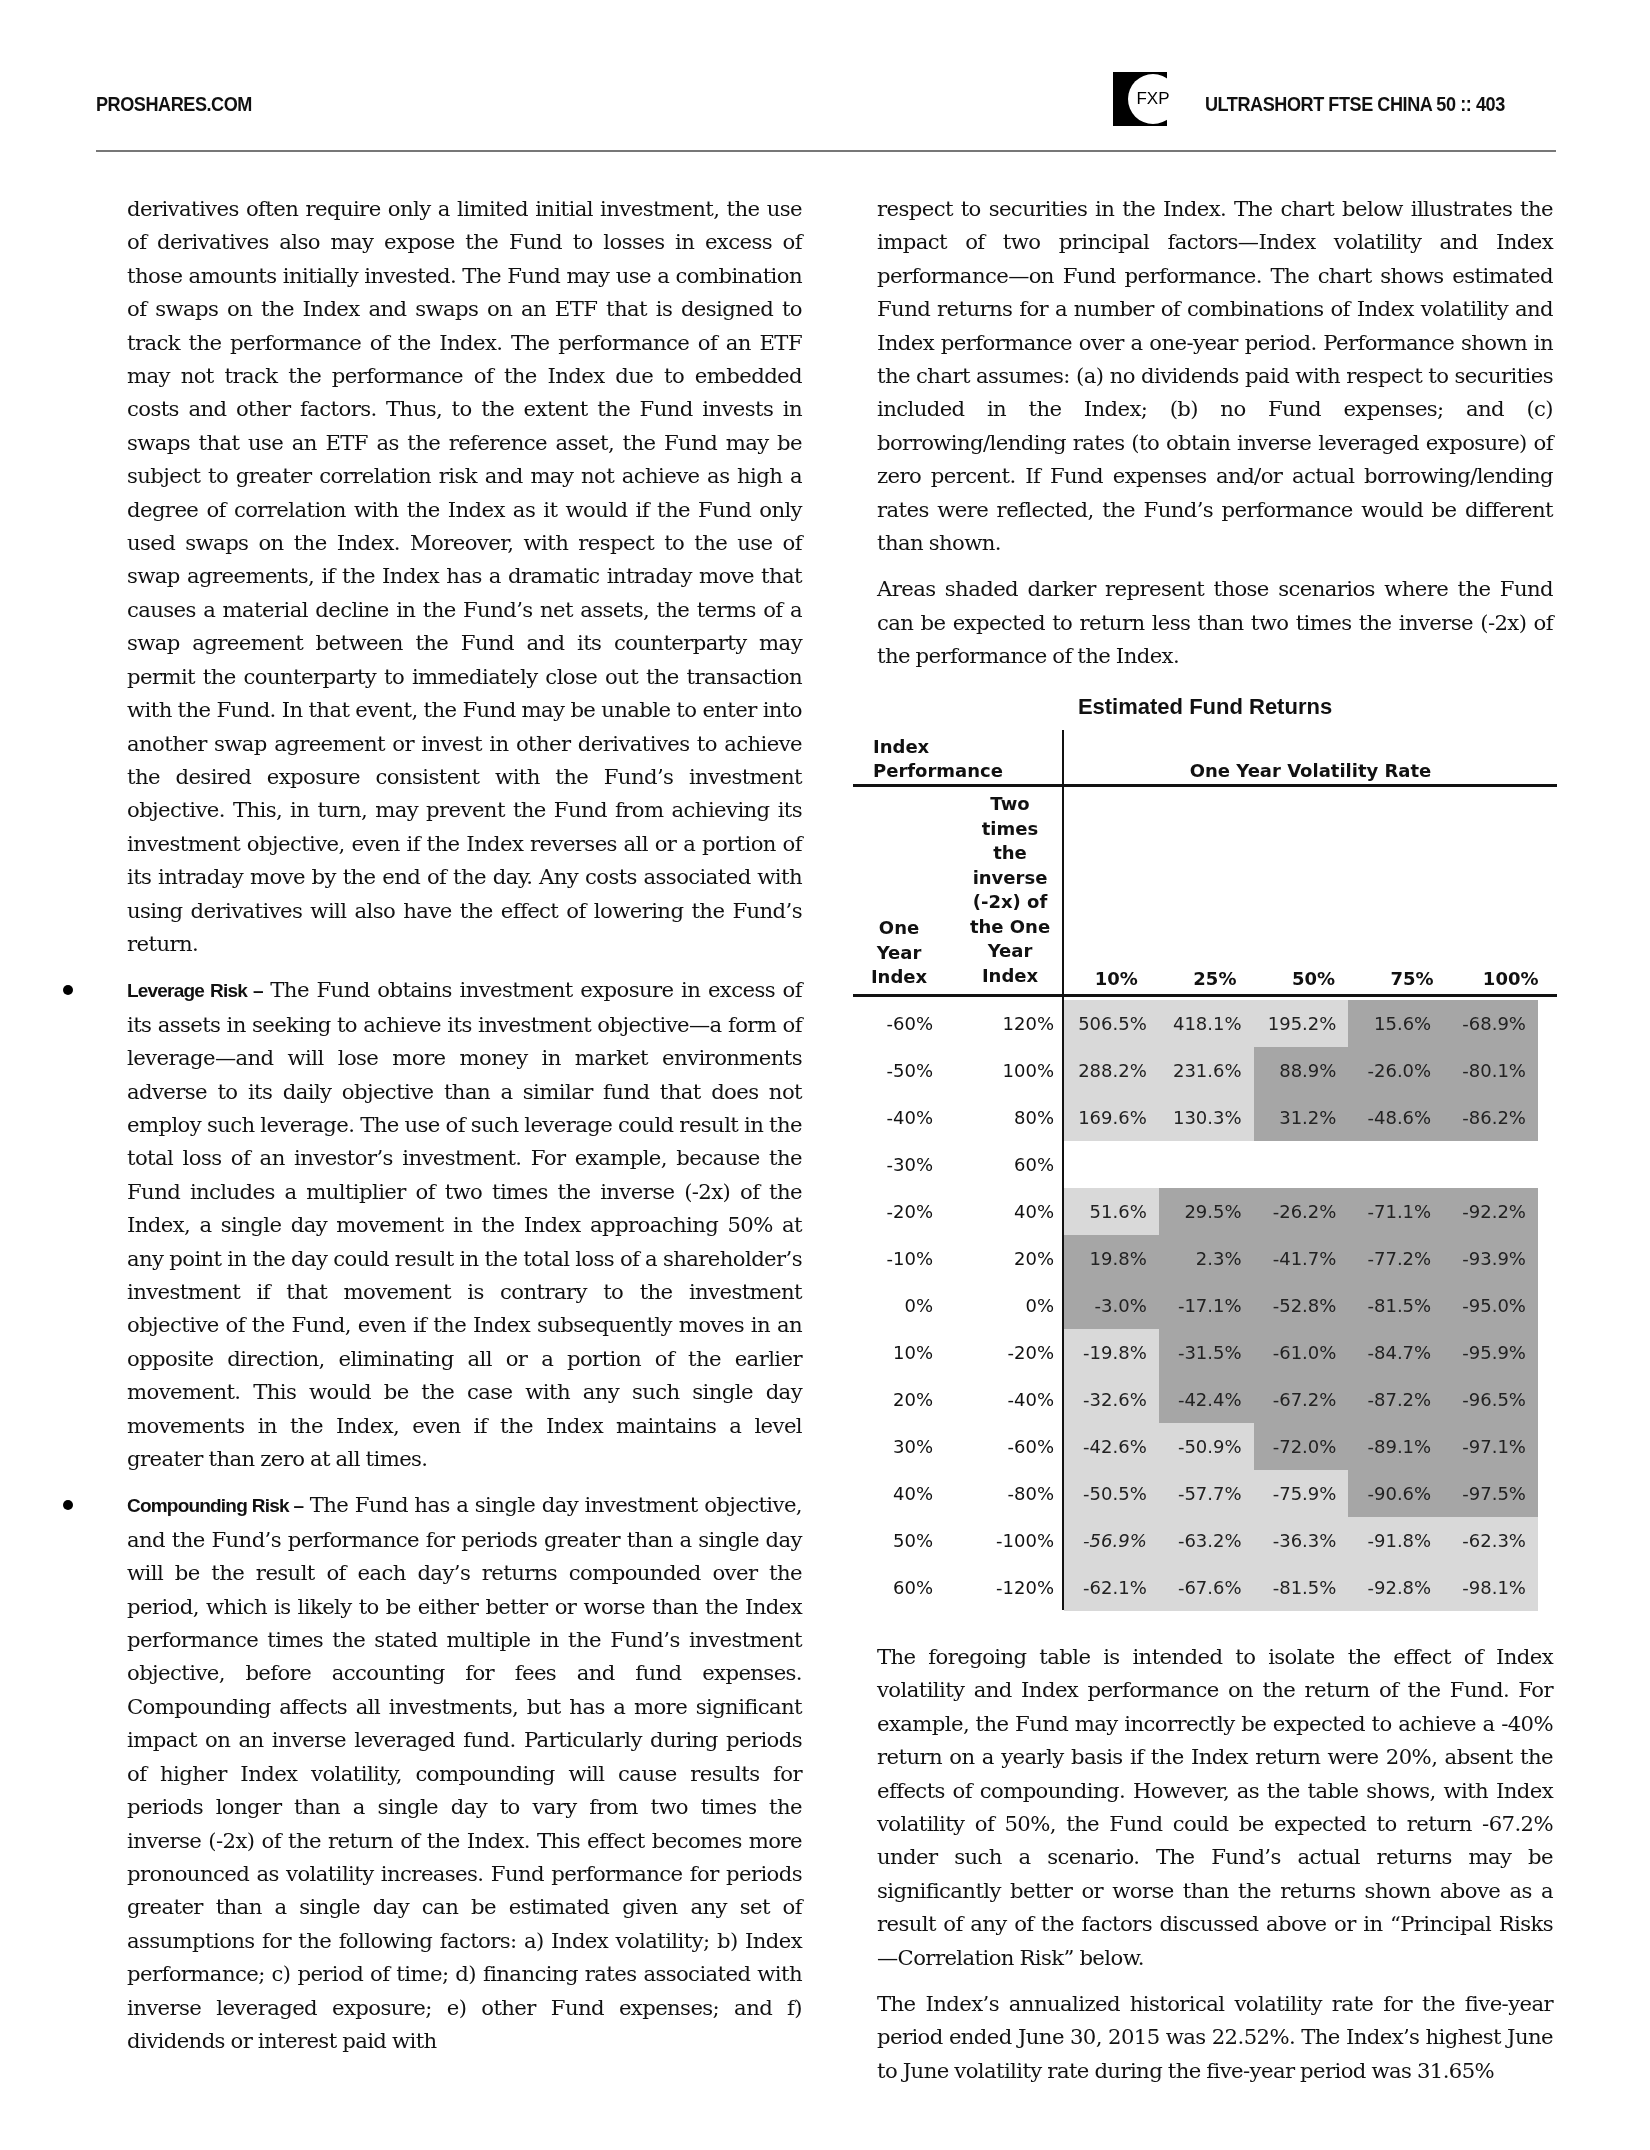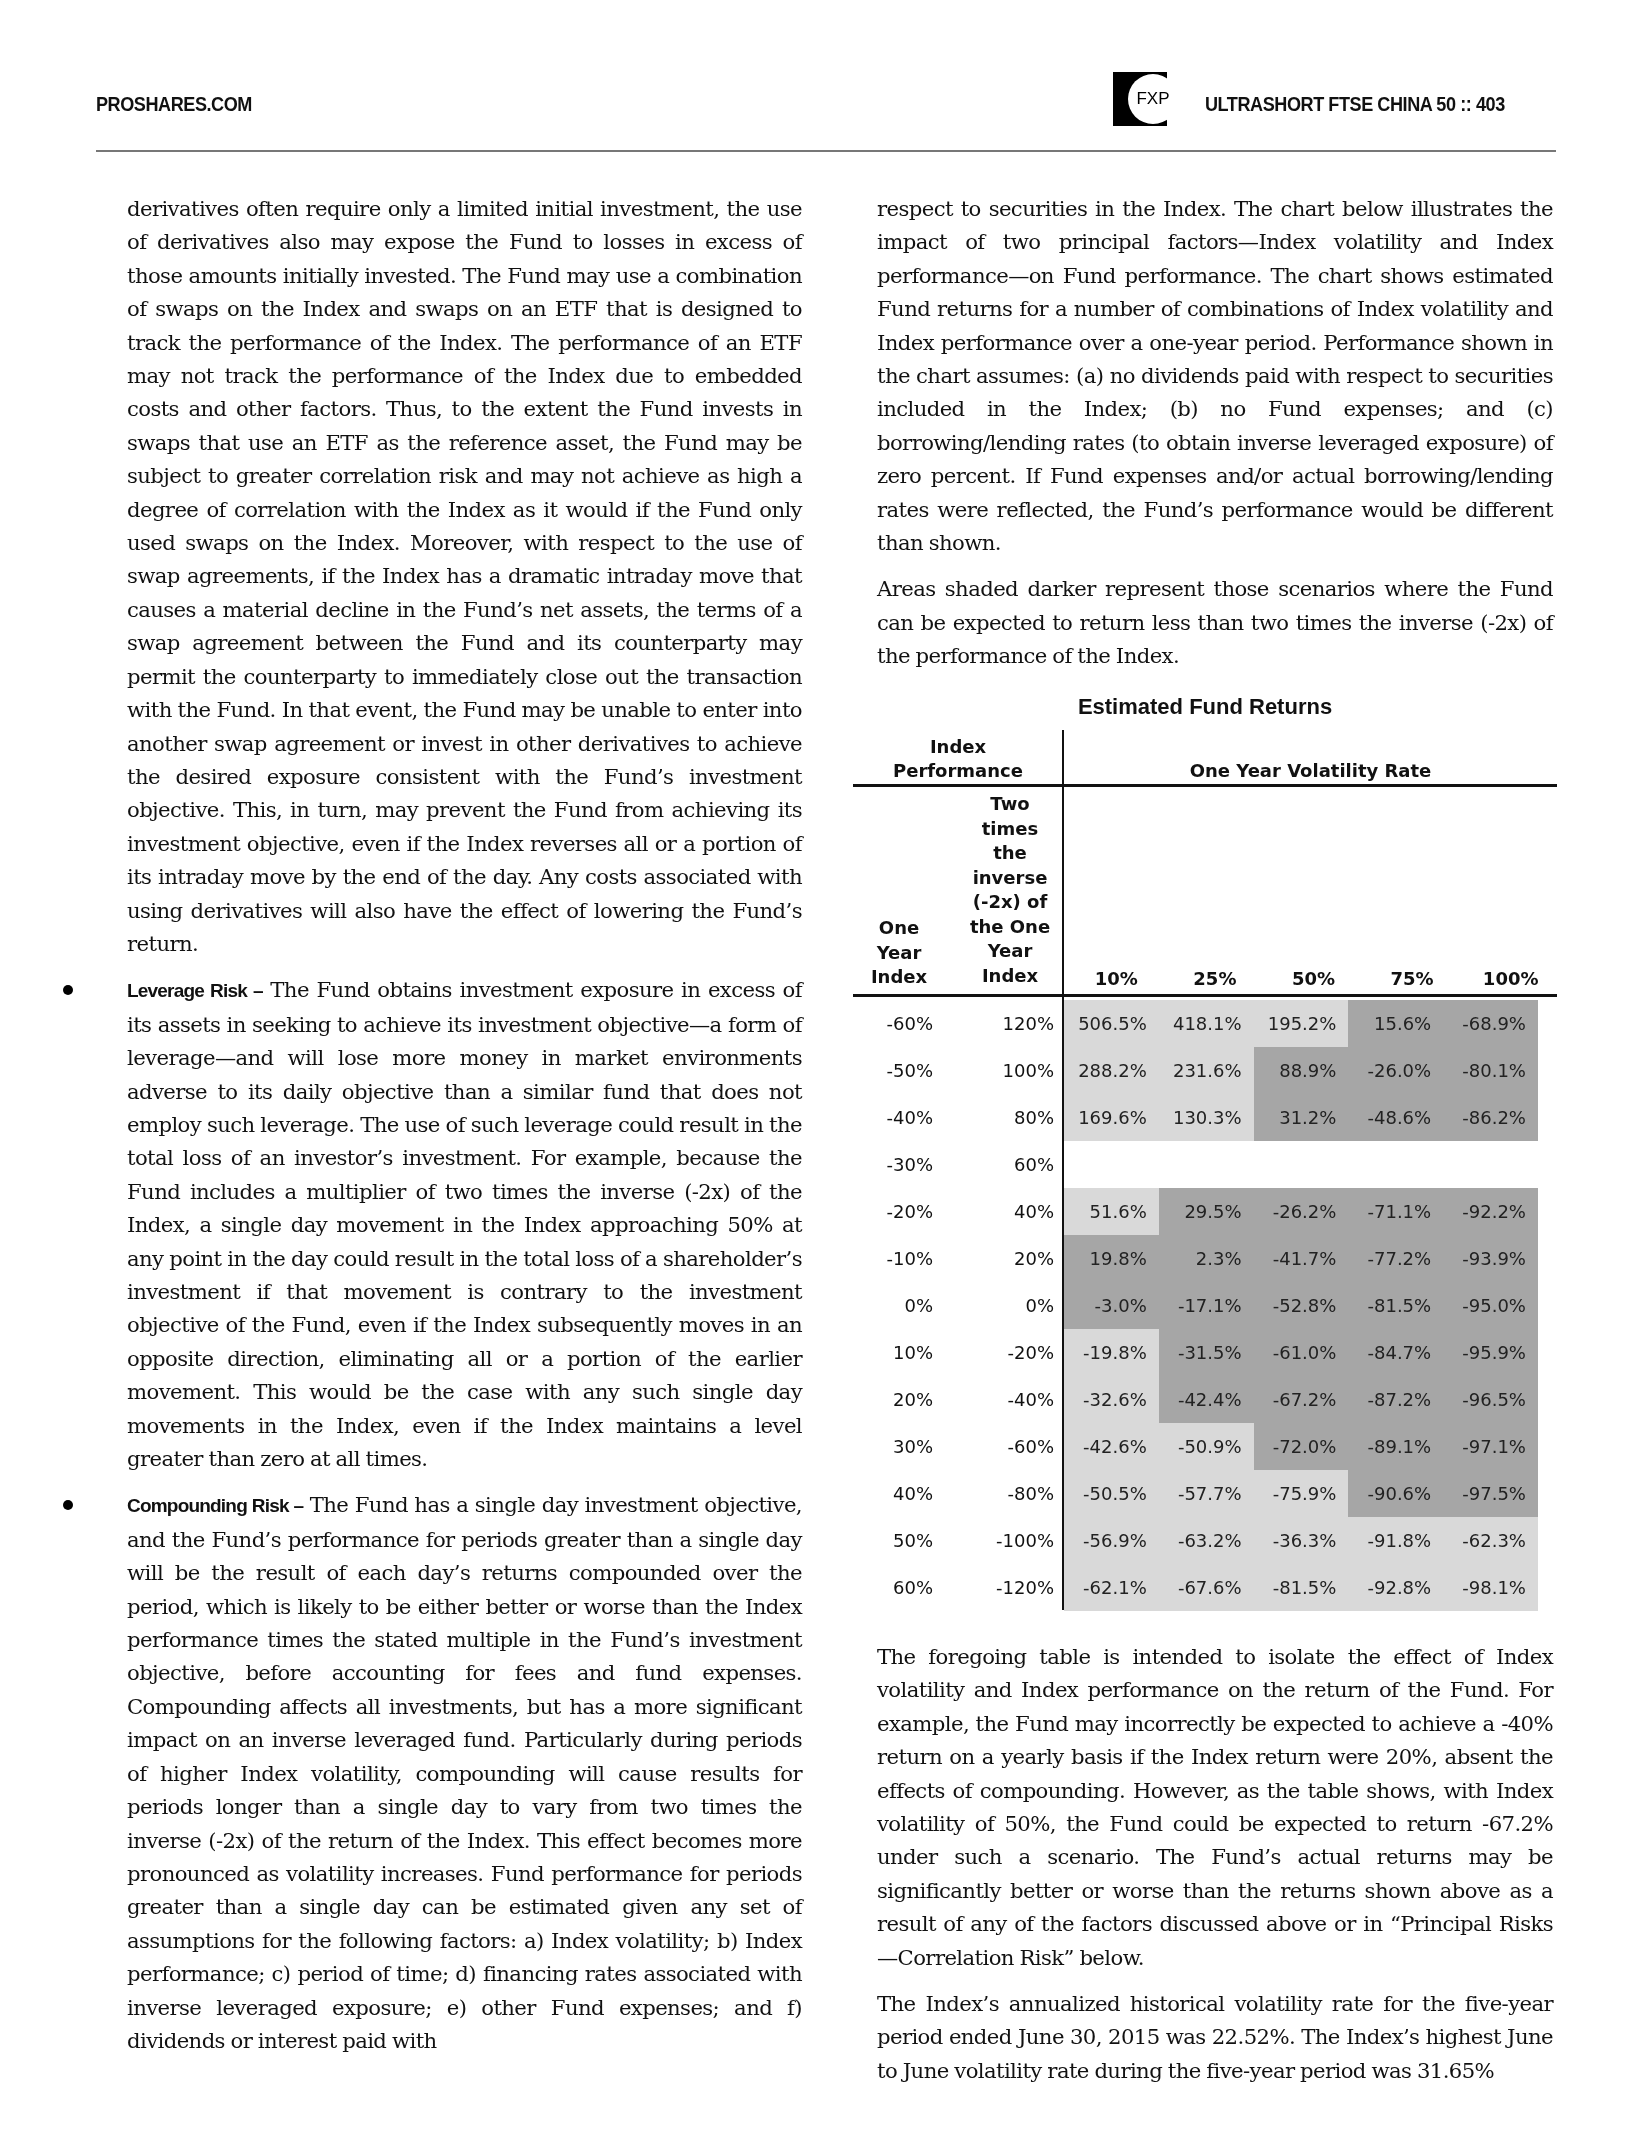--- a/index.html
+++ b/index.html
@@ -17,21 +17,21 @@
   .bullet-item { position:relative; }
   .bullet-dot { position:absolute; left:-64px; top:12px; width:10px; height:10px; border-radius:50%; background:#000; }
   .run-in { font-family:"Liberation Sans", sans-serif; font-weight:bold; font-size:19px; letter-spacing:-0.8px; }
   .gap { height:13px; }
 
   .tbl-title { position:absolute; left:853px; width:704px; top:694px; text-align:center; font-family:"Liberation Sans", sans-serif; font-weight:bold; font-size:22px; }
   .tbl { position:absolute; left:853px; top:730px; width:704px; font-family:"DejaVu Sans", "Liberation Sans", sans-serif; }
   .vline { position:absolute; left:209px; top:0; width:2px; height:880px; background:#111; }
   .hline1 { position:absolute; left:0; top:54px; width:704px; height:3px; background:#111; }
   .hline2 { position:absolute; left:0; top:264px; width:704px; height:3px; background:#111; }
-  .th-ip { position:absolute; left:0; width:209px; top:5px; text-align:center; font-weight:bold; font-size:18px; line-height:24px; }
+  .th-ip { position:absolute; left:0; width:209px; top:5px; text-align:left; font-weight:bold; font-size:18px; line-height:24px; }
   .th-vol { position:absolute; left:211px; width:493px; top:29px; text-align:center; font-weight:bold; font-size:18px; line-height:24px; }
   .th-c1 { position:absolute; left:0; width:100px; bottom:-260px; top:148px; text-align:center; font-weight:bold; font-size:18px; line-height:24.5px; }
   .th-c2 { position:absolute; left:100px; width:109px; top:70px; text-align:center; font-weight:bold; font-size:18px; line-height:24.5px; }
   .th-vols { position:absolute; left:211px; top:238px; width:493px; display:flex; }
   .th-vols span { flex:1; text-align:center; font-weight:bold; font-size:18px; padding-left:6px; }
   .rows { position:absolute; left:0; top:270px; width:704px; }
   .row { position:relative; height:47px; display:flex; align-items:center; }
   .c-idx { width:80px; text-align:right; font-size:18px; }
   .c-two { width:121px; text-align:right; font-size:18px; }
   .cells { position:absolute; left:211px; top:0; width:474px; height:47px; display:flex; }
@@ -201,21 +201,21 @@
           <div class="cell" style="background: rgb(217, 217, 217);">-57.7%</div>
           <div class="cell" style="background: rgb(217, 217, 217);">-75.9%</div>
           <div class="cell dark" style="background: rgb(166, 166, 166);">-90.6%</div>
           <div class="cell dark" style="background: rgb(166, 166, 166);">-97.5%</div>
         </div>
       </div>
       <div class="row">
         <div class="c-idx">50%</div>
         <div class="c-two">-100%</div>
         <div class="cells">
-          <div class="cell" style="background: rgb(217, 217, 217);">-56.9%</div>
+          <div class="cell" style="background: rgb(217, 217, 217); font-style: italic;">-56.9%</div>
           <div class="cell" style="background: rgb(217, 217, 217);">-63.2%</div>
           <div class="cell" style="background: rgb(217, 217, 217);">-36.3%</div>
           <div class="cell" style="background: rgb(217, 217, 217);">-91.8%</div>
           <div class="cell" style="background: rgb(217, 217, 217);">-62.3%</div>
         </div>
       </div>
       <div class="row">
         <div class="c-idx">60%</div>
         <div class="c-two">-120%</div>
         <div class="cells">

